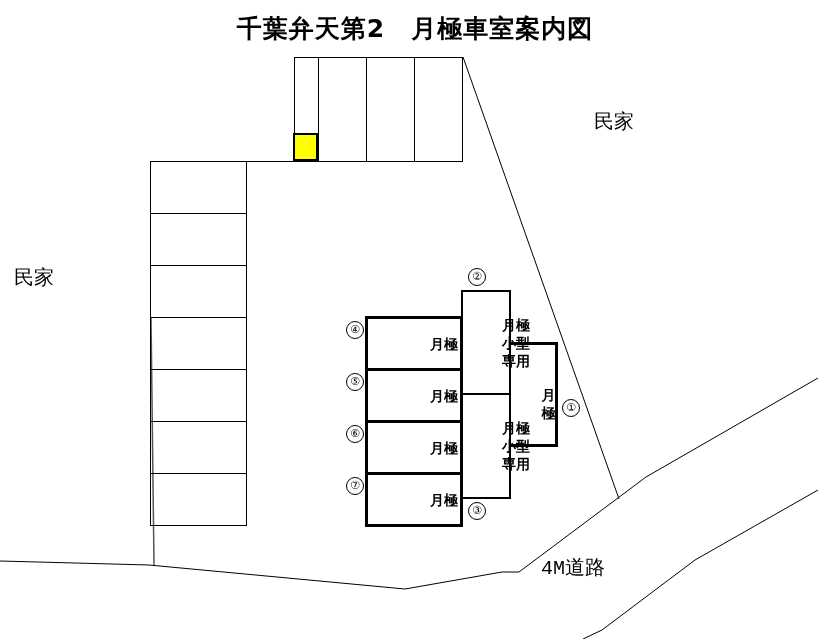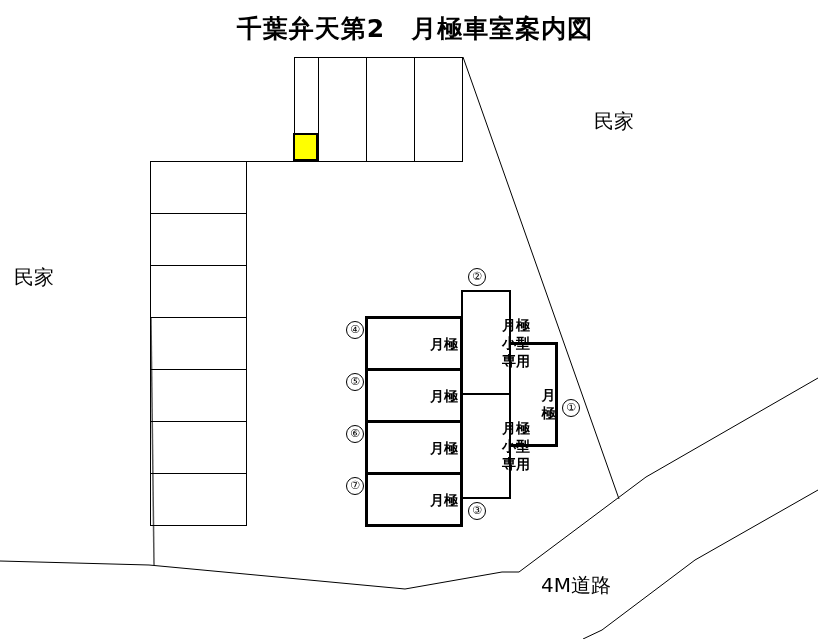--- a/index.html
+++ b/index.html
@@ -1,20 +1,20 @@
 <!DOCTYPE html>
 <html><head>
 <meta charset="utf-8">
 <style>
   html, body { margin: 0; padding: 0; background: #ffffff; }
   body { width: 818px; height: 639px; position: relative; overflow: hidden;
          font-family: "DejaVu Sans", "Liberation Sans", sans-serif; color: #000; }
   .abs { position: absolute; }
   .title { left: 0; width: 830px; top: 12px; text-align: center; font-size: 25px; font-weight: bold; letter-spacing: 1px; white-space: pre; }
-  .label { font-size: 20px; }
+  .label { font-size: 20px; font-family: Liberation Mono, monospace; }
   .cell { position: absolute; box-sizing: border-box; border: 1.5px solid #000; background: transparent; }
   .thick { border-width: 3px; }
   .box-text { position: absolute; display: flex; align-items: center; justify-content: center; text-align: center;
               font-size: 14px; font-weight: bold; line-height: 18px; white-space: pre-line; padding-left: 30px; }
   .num { position: absolute; width: 16px; height: 16px; border: 1px solid #000; border-radius: 50%;
          font-size: 11px; line-height: 16px; text-align: center; box-sizing: content-box; }
   svg.lines { position: absolute; left: 0; top: 0; }
 </style>
 </head>
 <body>
@@ -22,21 +22,21 @@
 <svg class="lines" width="818" height="639">
   <polyline points="463,57 619,499" fill="none" stroke="#000" stroke-width="1"></polyline>
   <polyline points="0,561 149,565 405,589 502,572 519,572 646,477 818,378" fill="none" stroke="#000" stroke-width="1"></polyline>
   <polyline points="583,639 602,630 695,560 818,490" fill="none" stroke="#000" stroke-width="1"></polyline>
   <line x1="151" y1="317" x2="154" y2="565" stroke="#555" stroke-width="1.5"></line>
 </svg>
 
 <div class="abs title">千葉弁天第2　月極車室案内図</div>
 <div class="abs label" style="left:594px;top:108px;">民家</div>
 <div class="abs label" style="left:14px;top:264px;">民家</div>
-<div class="abs label" style="left:541px;top:572px;text-align:center;">4M道路</div>
+<div class="abs label" style="left:541px;top:554px;text-align:center;">4M道路</div>
 
 <div>
   <div class="cell" style="left:294px;top:57px;width:25px;height:105px;"></div>
   <div class="cell" style="left:318px;top:57px;width:49px;height:105px;"></div>
   <div class="cell" style="left:366px;top:57px;width:49px;height:105px;"></div>
   <div class="cell" style="left:414px;top:57px;width:49px;height:105px;"></div>
   <div class="abs" style="left:293px;top:133px;width:25px;height:28px;background:#ffff00;border:2.5px solid #000;box-sizing:border-box;"></div>
 </div>
 
 <div>

